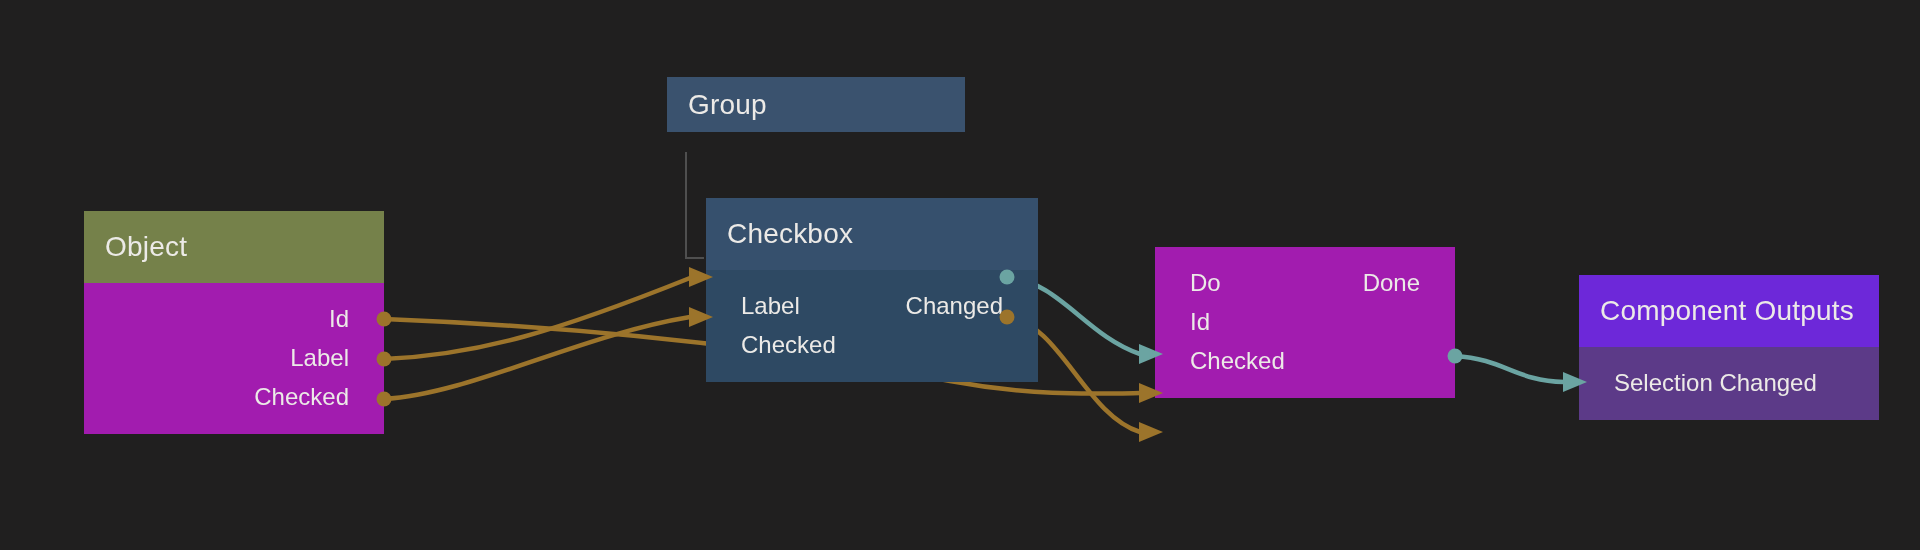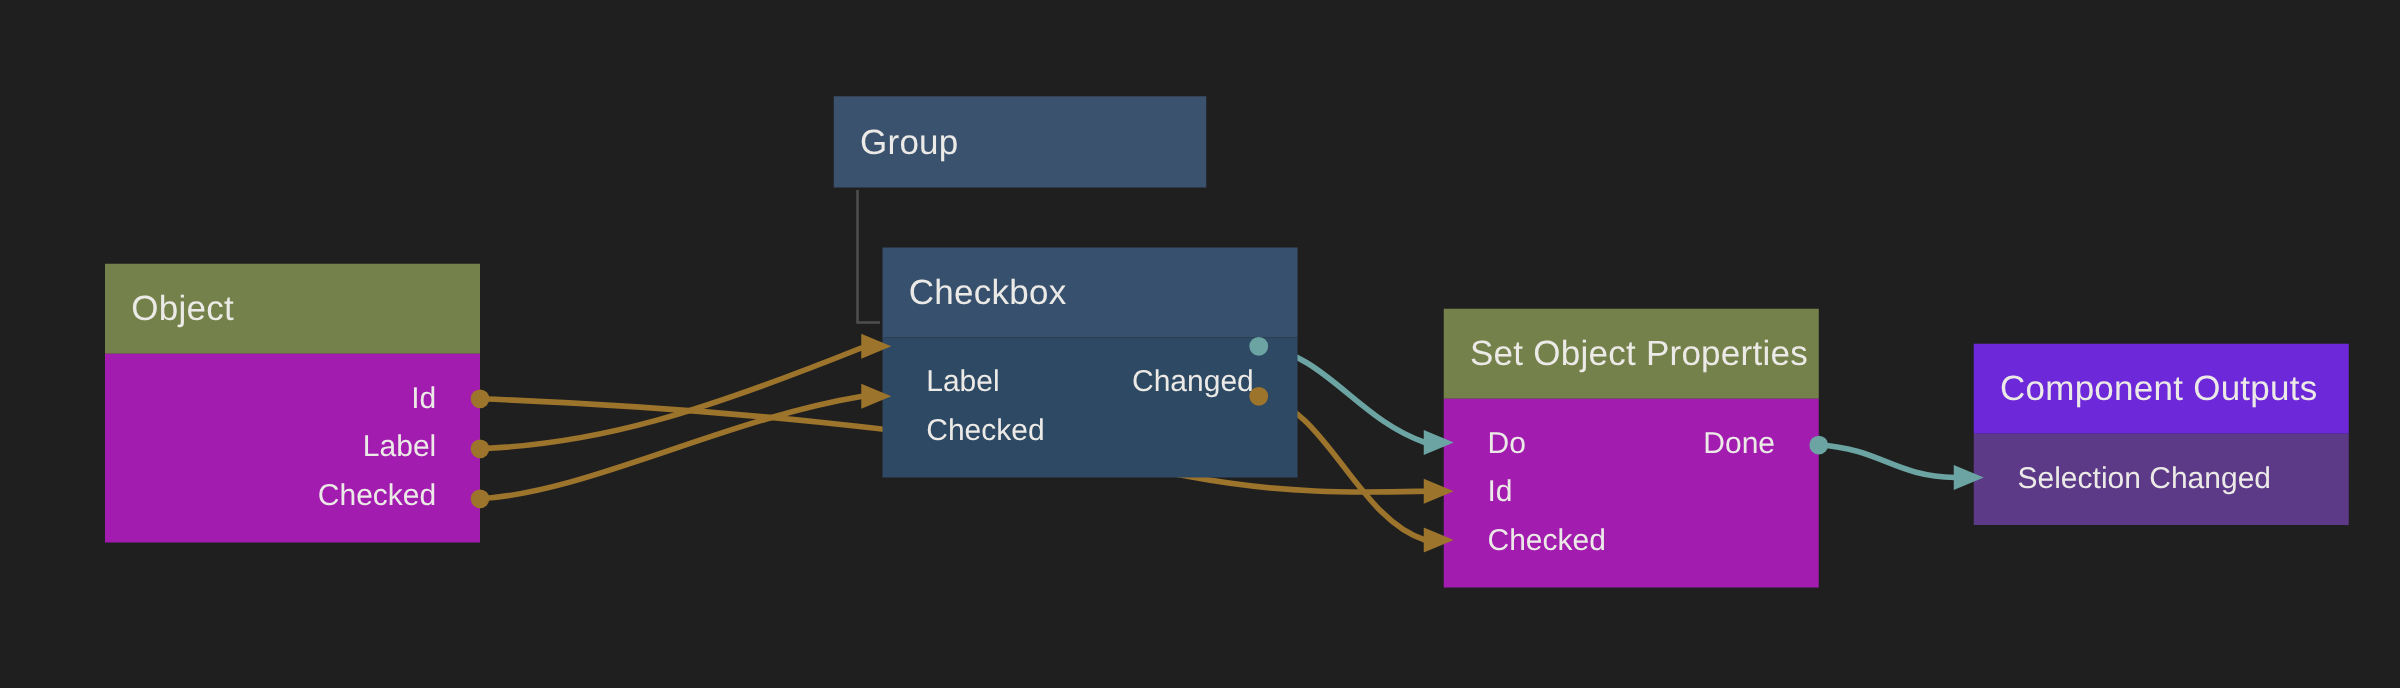--- a/index.html
+++ b/index.html
@@ -31,21 +31,21 @@
   }
   .row .in-label{text-align:left;}
   .row .out-label{margin-left:auto;}
   
   .olive .header{background:#75814a;}
   .olive .body{background:#a21caf;}
   .blue .header{background:#36506d;}
   .blue .body{background:#2e4963;}
   .purple .header{background:#6d28d9;}
   .purple .body{background:#5c3a88;}
-  .groupnode .header{background:#3a526e;height:73px;}
+  .groupnode .header{background:#3a526e;height:55px;}
   
   #node-object{left:84px;top:211px;width:300px;}
   #node-group{left:667px;top:77px;width:298px;}
   #node-checkbox{left:706px;top:170px;width:332px;margin-top:28px;}
   #node-set{left:1155px;top:247px;width:300px;}
   #node-compout{left:1579px;top:275px;width:300px;}
 </style>
 </head>
 <body>
 
@@ -88,21 +88,20 @@
         <span class="out-label">Changed</span>
       </div>
       <div class="row">
         <span class="in-label">Checked</span>
         <span class="out-label"></span>
       </div>
     </div>
   </div>
 
   <div class="node olive" id="node-set">
-    <div class="header">Set Object Properties</div>
     <div class="body">
       <div class="row">
         <span class="in-label">Do</span>
         <span class="out-label">Done</span>
       </div>
       <div class="row">
         <span class="in-label">Id</span>
       </div>
       <div class="row">
         <span class="in-label">Checked</span>

